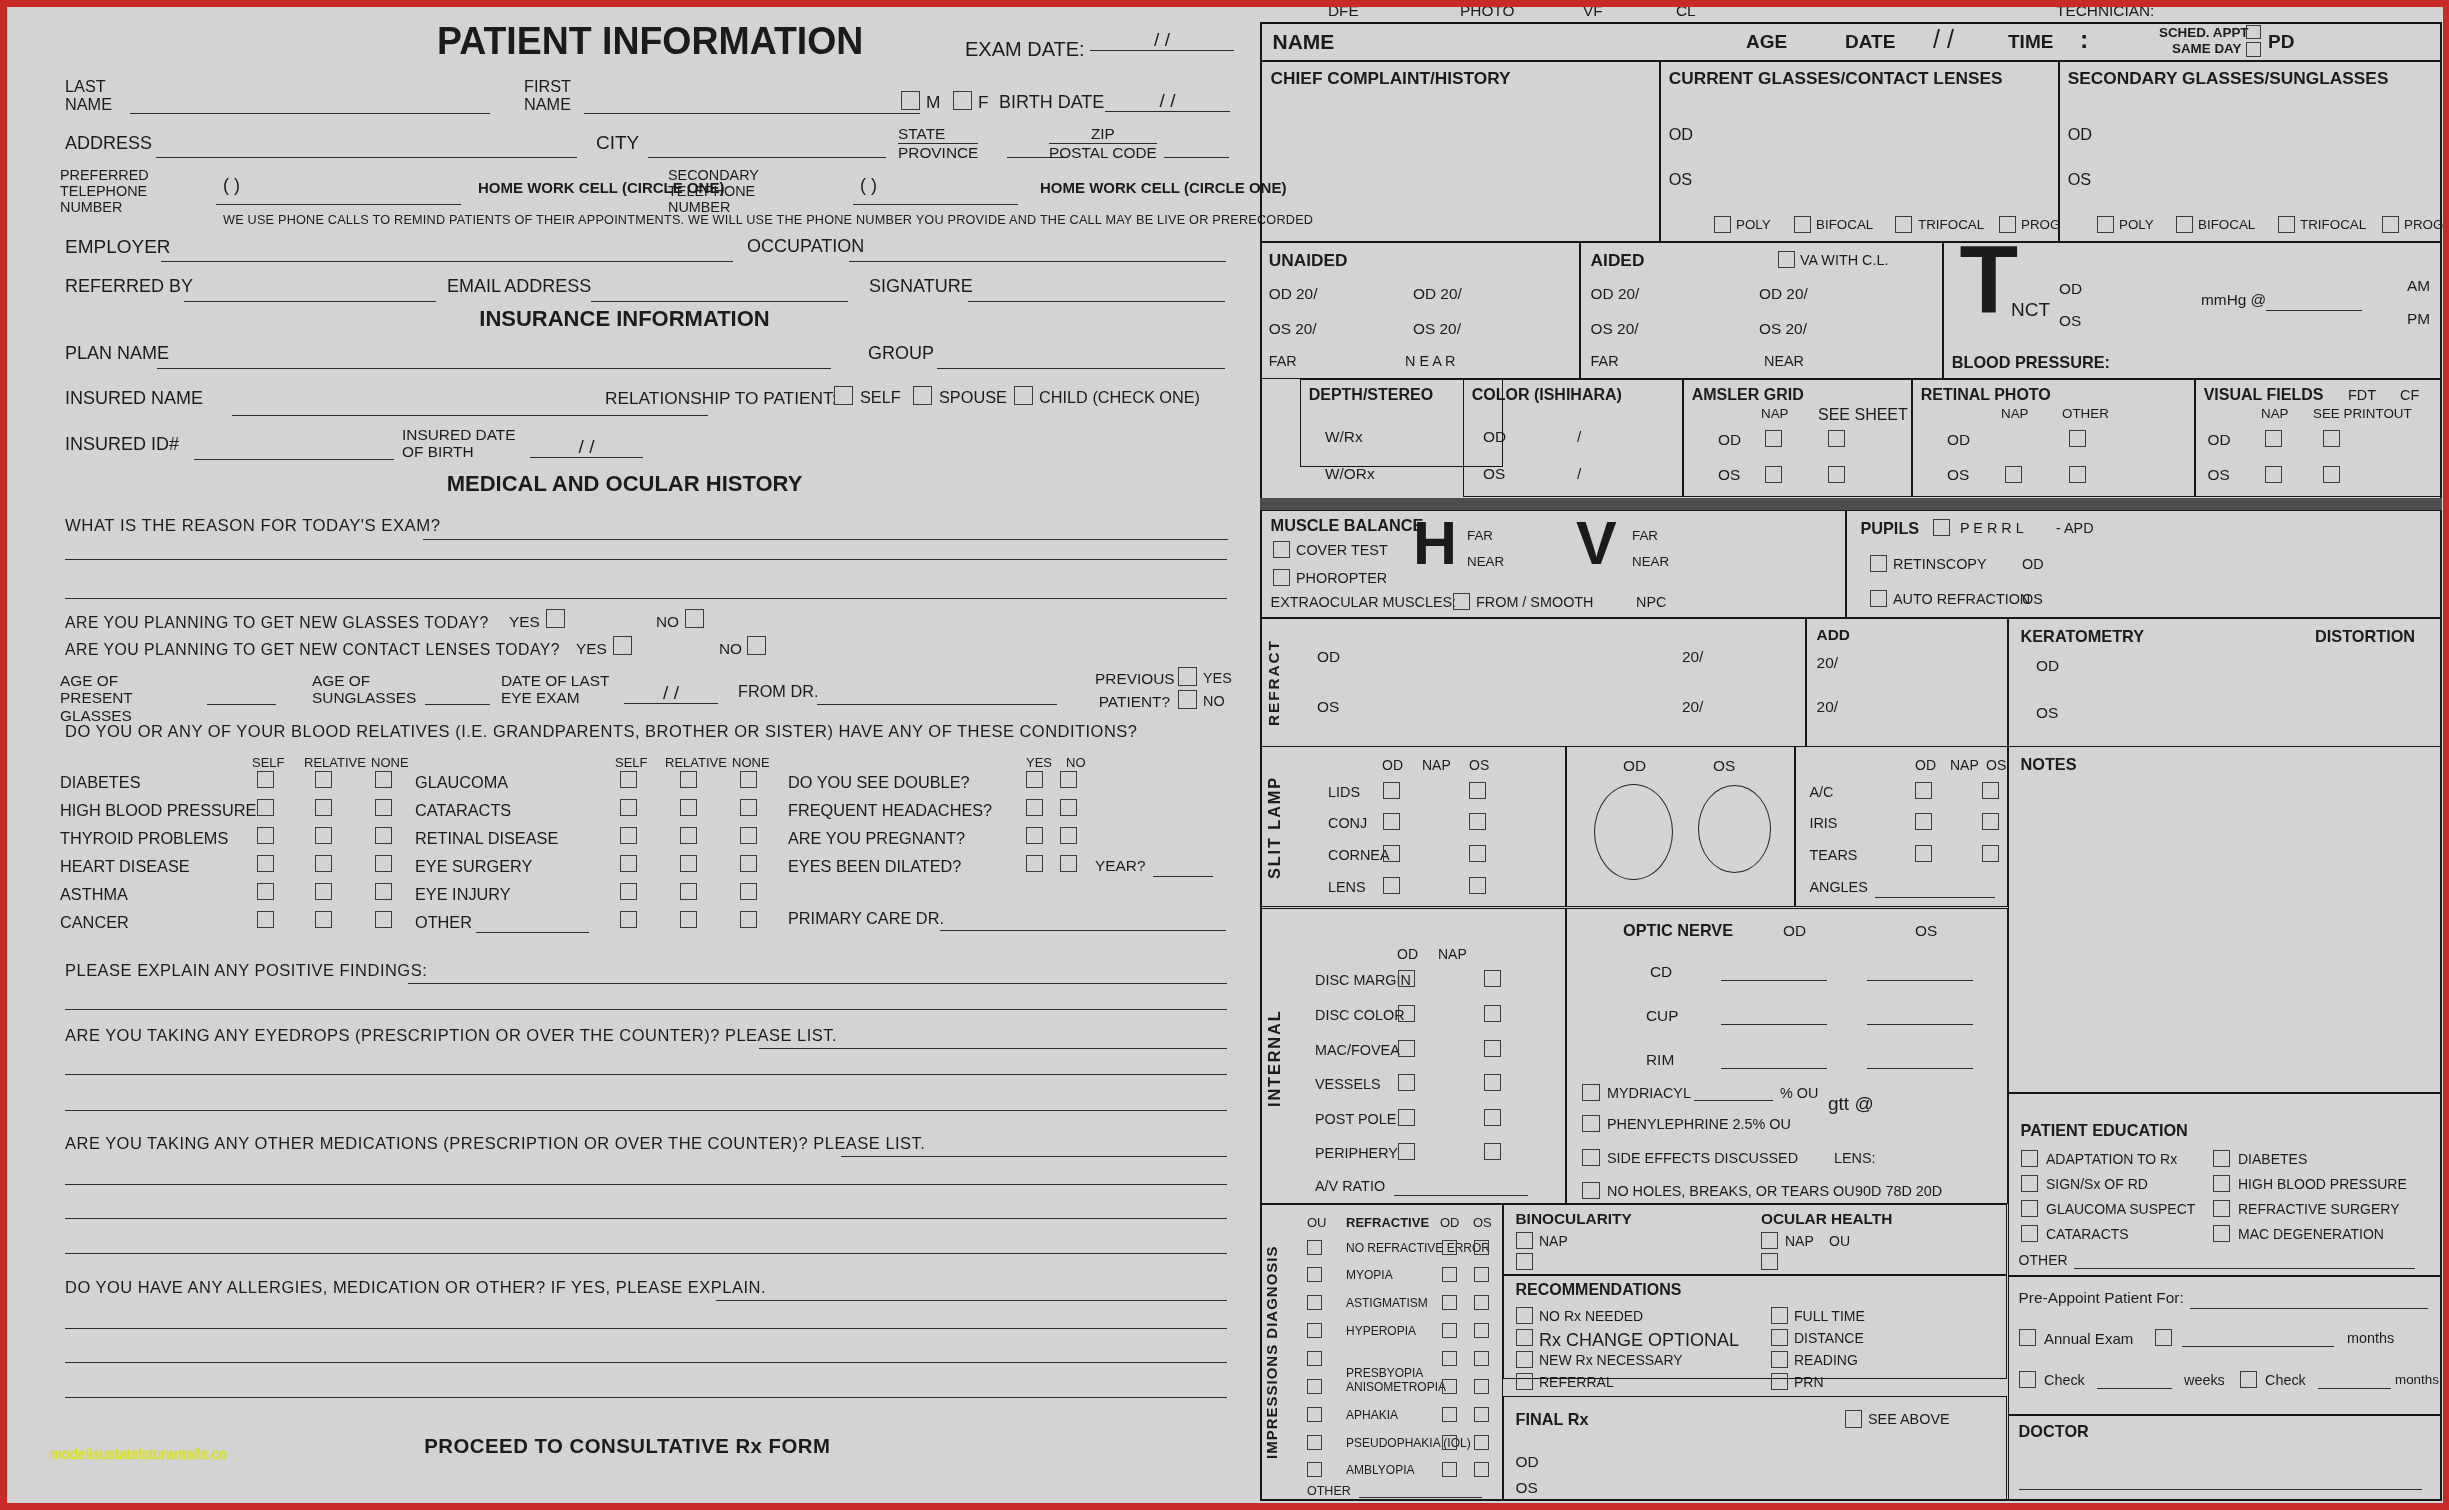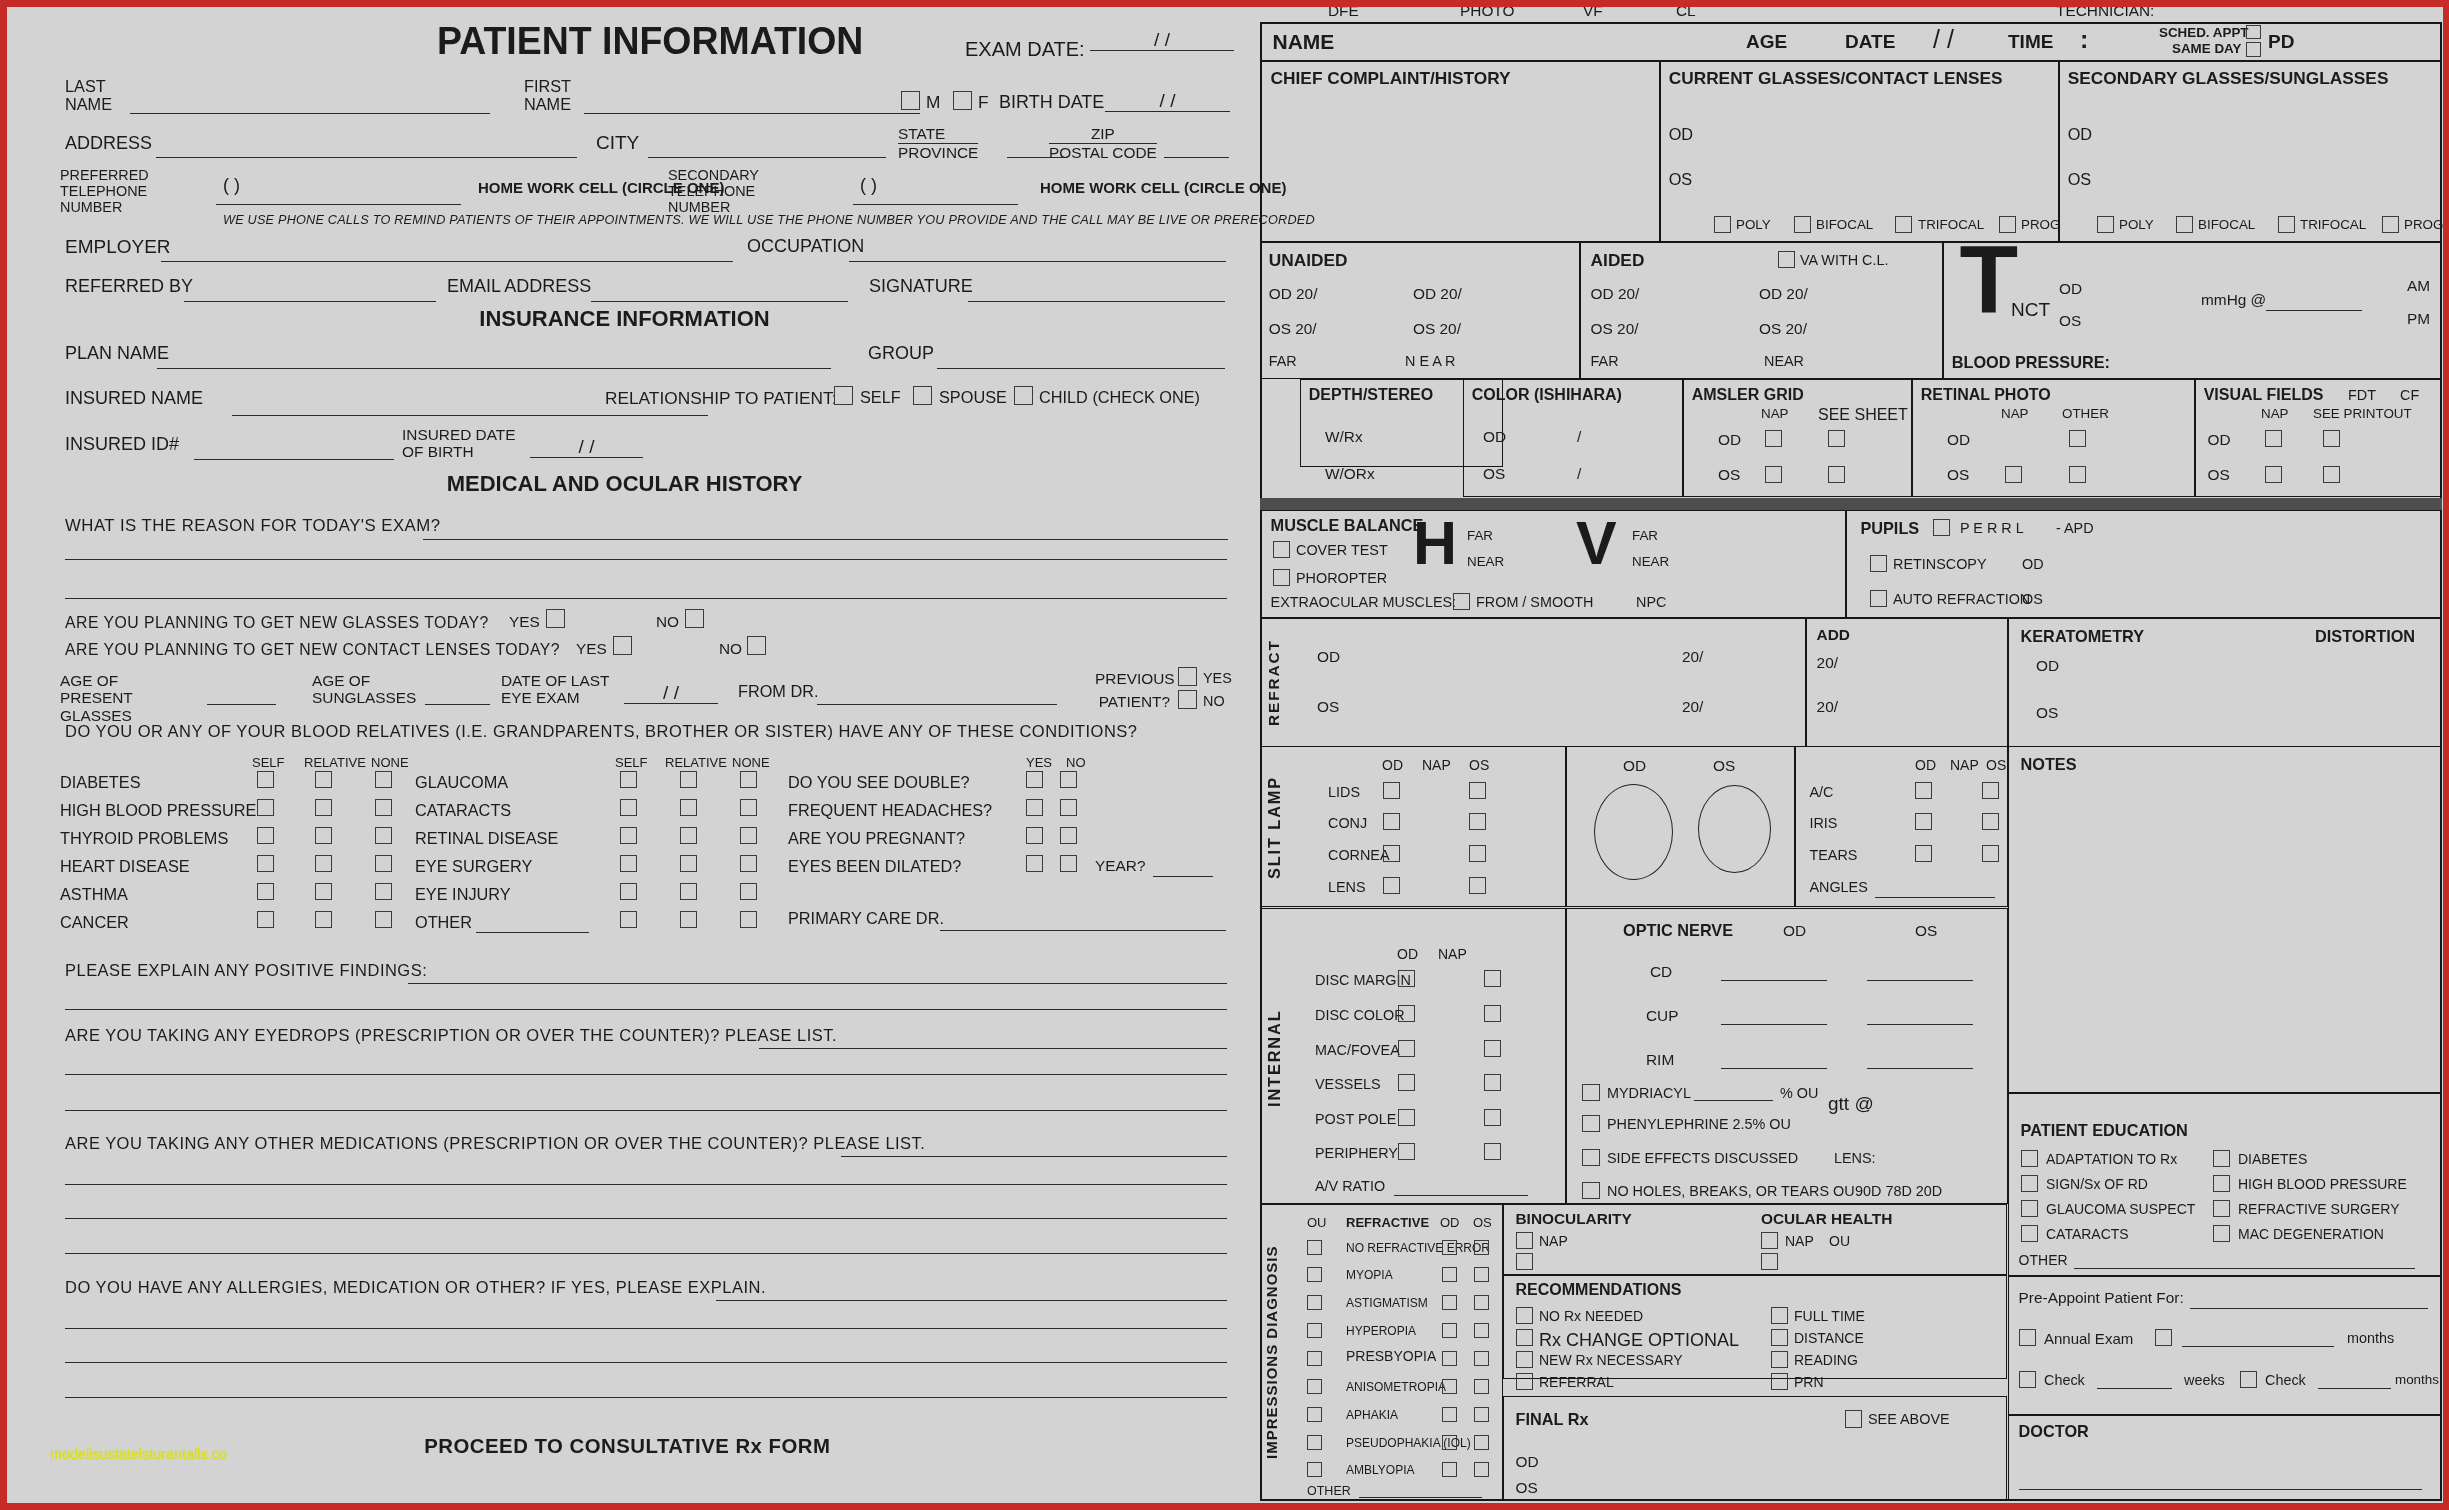--- a/index.html
+++ b/index.html
@@ -1,20 +1,20 @@
 <!DOCTYPE html>
 <html><head>
 <meta charset="utf-8">
 <style>
   html,body{margin:0;padding:0;background:#a8a8a8}
   #canvas{position:relative;width:2450px;height:1510px;background:#d3d3d3;
     font-family:"Liberation Sans",sans-serif;color:#1b1b1b;overflow:hidden}
   .abs{position:absolute;white-space:nowrap}
   .b{font-weight:bold}
-  .i{font-style:italic}
+  .i{}
   .stackL{white-space:pre-line;line-height:1.12}
   .stackR{white-space:pre-line;line-height:1.12;text-align:left}
   .hl{position:absolute;border-top:1.9px solid #2a2a2a;height:0}
   .slash{position:absolute;border-bottom:1.9px solid #2a2a2a;text-align:center;font-size:19px;height:23px;line-height:25px}
   .cb{position:absolute;width:15.4px;height:15.4px;border:1.9px solid #3c3c3c;background:transparent}
   .cbL{width:17.3px;height:17.3px}
   .box{position:absolute;border:1.9px solid #161616;box-sizing:border-box}
   .vert{position:absolute;writing-mode:vertical-rl;transform:rotate(180deg);font-weight:bold;letter-spacing:1.9px;text-align:center}
   .darkbar{position:absolute;background:#4d4d4d}
   .ellipse{position:absolute;border:1.9px solid #222;border-radius:50%}
@@ -540,21 +540,21 @@
       <div class="cb" style="left:213px;top:62px;width:13.4px;height:13.4px"></div>
     <div class="cb" style="left:46px;top:90px;width:13.4px;height:13.4px"></div>
       <div class="abs" style="left:85px;top:91px;font-size:12px">ASTIGMATISM</div>
       <div class="cb" style="left:181px;top:90px;width:13.4px;height:13.4px"></div>
       <div class="cb" style="left:213px;top:90px;width:13.4px;height:13.4px"></div>
     <div class="cb" style="left:46px;top:118px;width:13.4px;height:13.4px"></div>
       <div class="abs" style="left:85px;top:119px;font-size:12px">HYPEROPIA</div>
       <div class="cb" style="left:181px;top:118px;width:13.4px;height:13.4px"></div>
       <div class="cb" style="left:213px;top:118px;width:13.4px;height:13.4px"></div>
     <div class="cb" style="left:46px;top:146px;width:13.4px;height:13.4px"></div>
-      <div class="abs" style="left:85px;top:143px;font-size:14px">PRESBYOPIA</div>
+      <div class="abs" style="left:85px;top:161px;font-size:12px">PRESBYOPIA</div>
       <div class="cb" style="left:181px;top:146px;width:13.4px;height:13.4px"></div>
       <div class="cb" style="left:213px;top:146px;width:13.4px;height:13.4px"></div>
     <div class="cb" style="left:46px;top:174px;width:13.4px;height:13.4px"></div>
       <div class="abs" style="left:85px;top:175px;font-size:12px">ANISOMETROPIA</div>
       <div class="cb" style="left:181px;top:174px;width:13.4px;height:13.4px"></div>
       <div class="cb" style="left:213px;top:174px;width:13.4px;height:13.4px"></div>
     <div class="cb" style="left:46px;top:202px;width:13.4px;height:13.4px"></div>
       <div class="abs" style="left:85px;top:203px;font-size:12px">APHAKIA</div>
       <div class="cb" style="left:181px;top:202px;width:13.4px;height:13.4px"></div>
       <div class="cb" style="left:213px;top:202px;width:13.4px;height:13.4px"></div>

